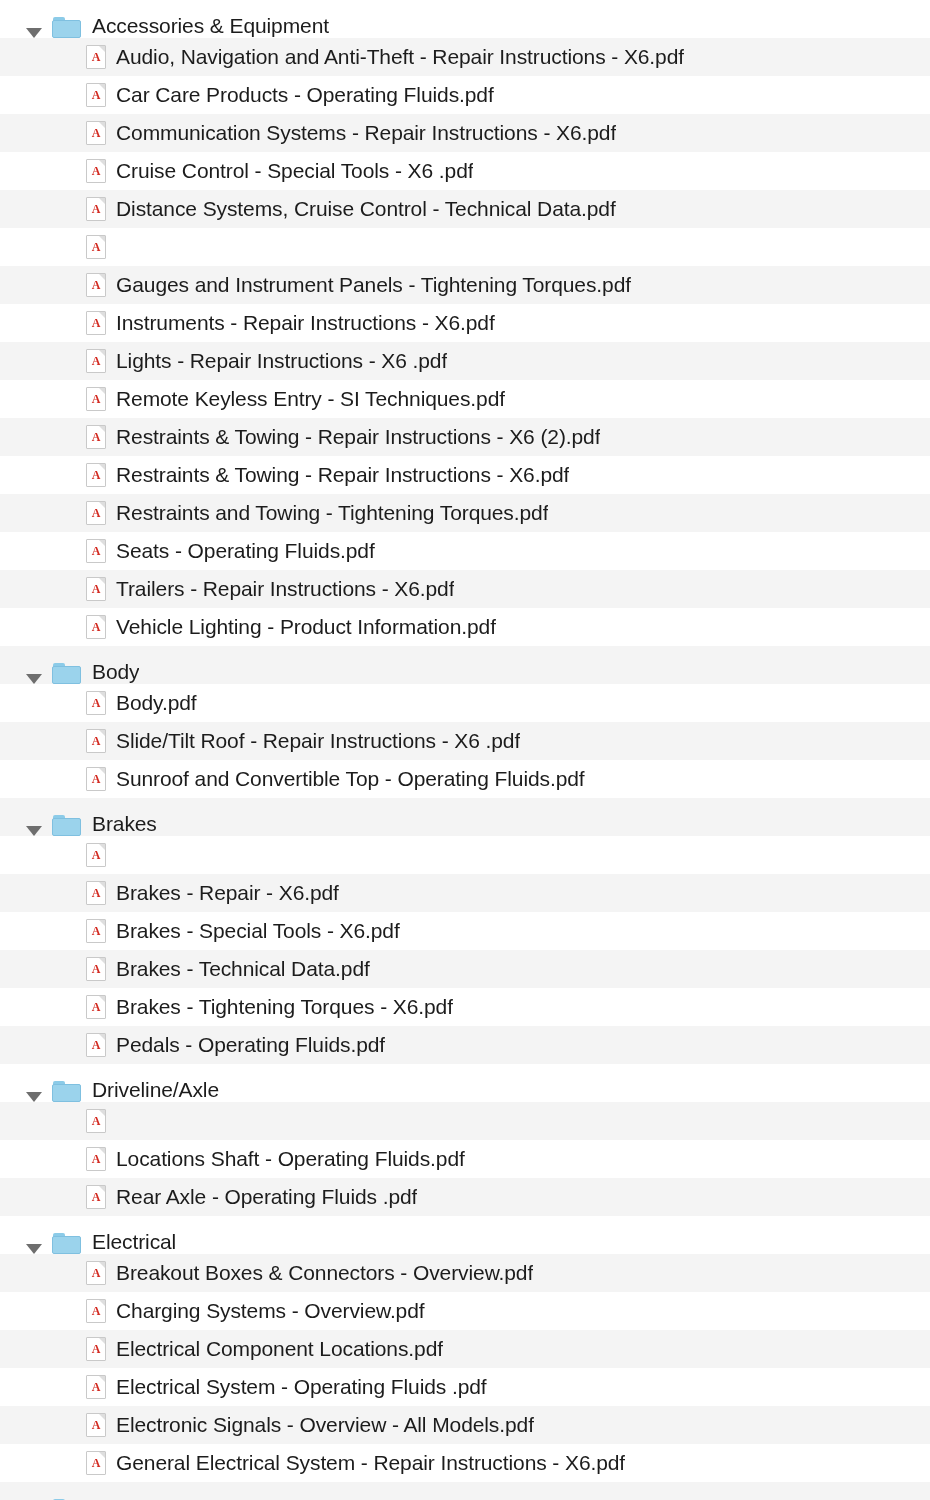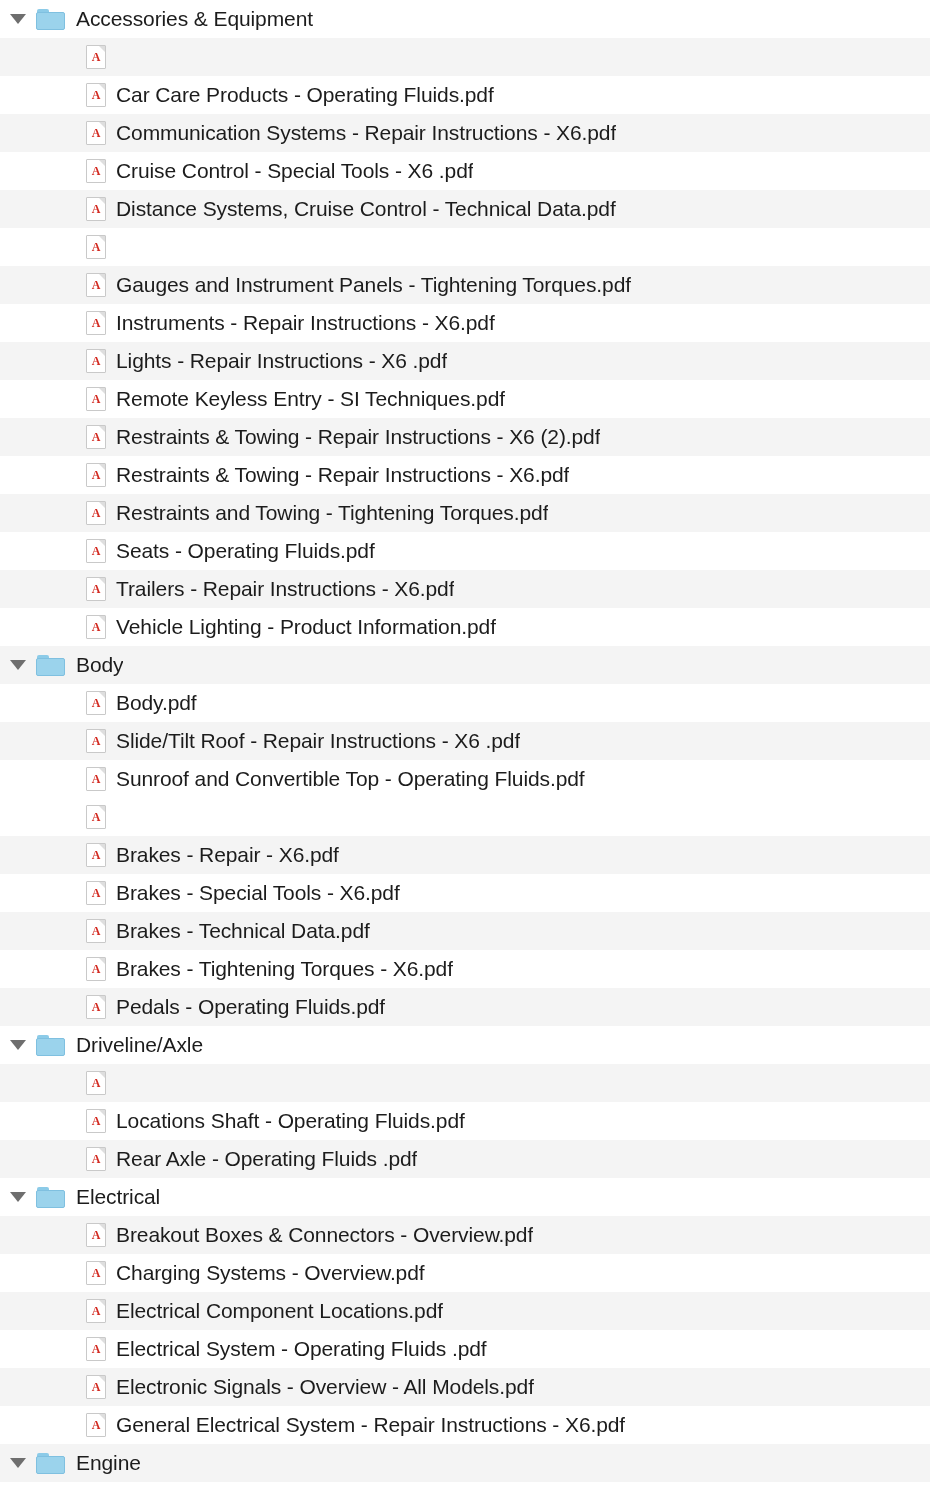--- a/index.html
+++ b/index.html
@@ -33,21 +33,21 @@
     align-items: center;
     justify-content: center;
   }
   .disclosure .tri {
     width: 0;
     height: 0;
     border-left: 8px solid transparent;
     border-right: 8px solid transparent;
     border-top: 10px solid #6e6e6e;
   }
-  .indent-folder { padding-left: 0px; }
+  .indent-folder { padding-left: 16px; align-items: flex-end; }
   .indent-file   { padding-left: 86px; }
 
   .folder-icon {
     width: 30px;
     min-width: 30px;
     height: 22px;
     position: relative;
     margin-right: 10px;
   }
   .folder-icon .tab {
@@ -127,20 +127,21 @@
         <div class="tab"></div>
         <div class="body"></div>
       </div>
       <span class="label folder-label">Accessories &amp; Equipment</span>
     </div>
     <div class="row even indent-file">
       <div class="pdf-icon">
         <div class="fold"></div>
         <div class="glyph">A</div>
       </div>
+      <span class="label">Audio, Navigation and Anti-Theft - Repair Instructions - X6.pdf</span>
     </div>
     <div class="row odd indent-file">
       <div class="pdf-icon">
         <div class="fold"></div>
         <div class="glyph">A</div>
       </div>
       <span class="label">Car Care Products - Operating Fluids.pdf</span>
     </div>
     <div class="row even indent-file">
       <div class="pdf-icon">
@@ -263,20 +264,30 @@
       </div>
       <span class="label">Slide/Tilt Roof - Repair Instructions - X6 .pdf</span>
     </div>
     <div class="row odd indent-file">
       <div class="pdf-icon">
         <div class="fold"></div>
         <div class="glyph">A</div>
       </div>
       <span class="label">Sunroof and Convertible Top - Operating Fluids.pdf</span>
     </div>
+    <div class="row even indent-folder">
+      <div class="disclosure">
+        <div class="tri"></div>
+      </div>
+      <div class="folder-icon">
+        <div class="tab"></div>
+        <div class="body"></div>
+      </div>
+      <span class="label folder-label">Brakes</span>
+    </div>
     <div class="row odd indent-file">
       <div class="pdf-icon">
         <div class="fold"></div>
         <div class="glyph">A</div>
       </div>
     </div>
     <div class="row even indent-file">
       <div class="pdf-icon">
         <div class="fold"></div>
         <div class="glyph">A</div>

